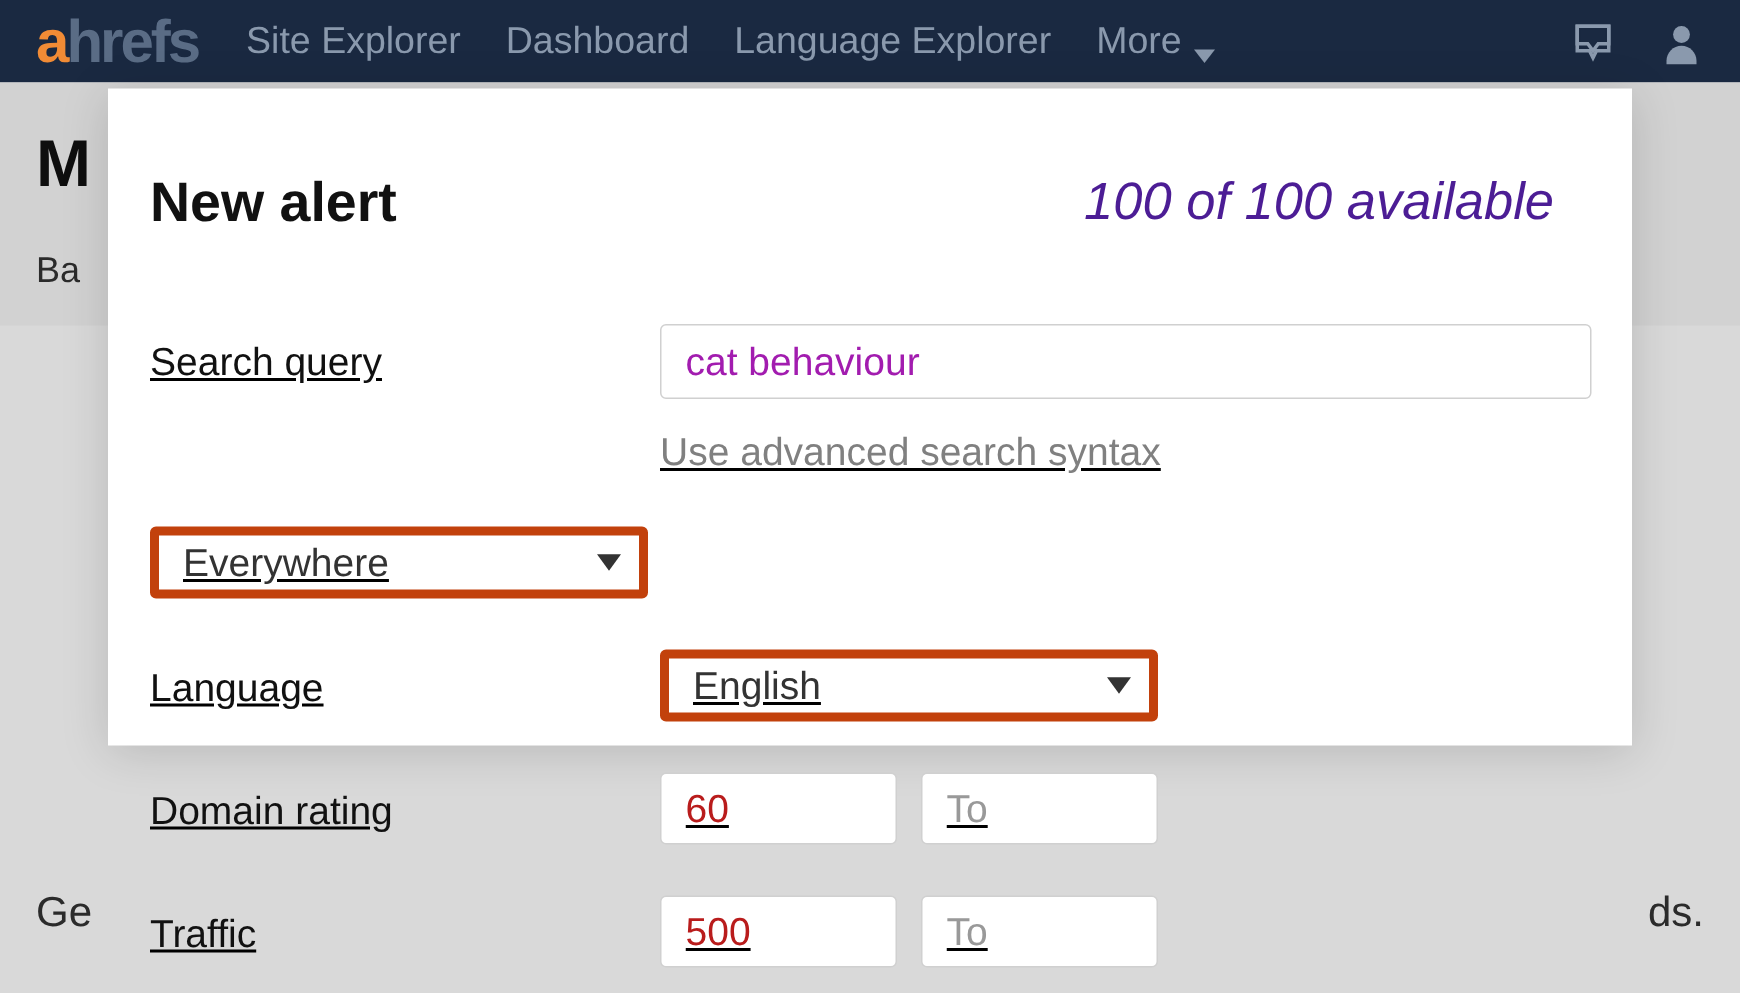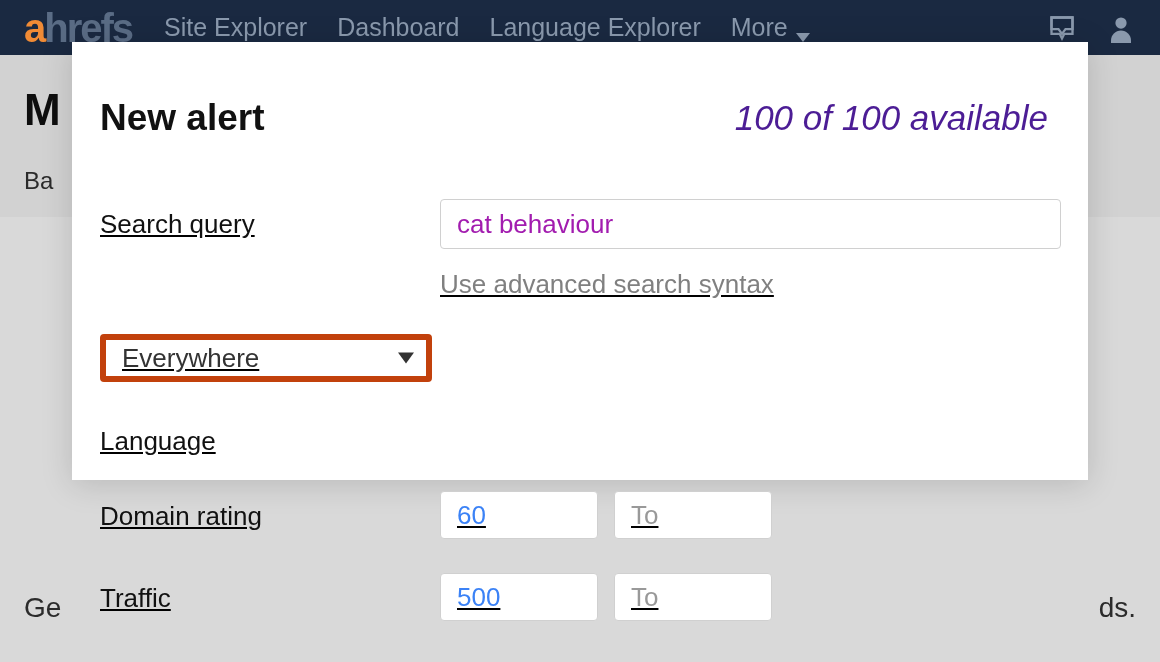--- a/index.html
+++ b/index.html
@@ -101,26 +101,26 @@
     .modal-scrim {
       position: absolute;
       top: 55px;
       left: 0;
       right: 0;
       bottom: 0;
       background: rgba(0,0,0,0.15);
     }
     .modal {
       position: absolute;
-      top: 42px;
+      top: 59px;
       left: 72px;
       width: 1016px;
       height: 438px;
       background: #fff;
-      padding: 55px 40px 40px 28px;
+      padding: 55px 52px 40px 28px;
       box-shadow: 0 4px 30px rgba(0,0,0,0.15);
     }
     .modal-header {
       display: flex;
       justify-content: space-between;
       align-items: center;
       margin-bottom: 60px;
     }
     .modal-title {
       font-size: 37px;
@@ -207,21 +207,21 @@
       display: flex;
       gap: 16px;
     }
     .range-input {
       width: 158px;
       height: 48px;
       border: 1px solid #d0d0d0;
       border-radius: 4px;
       font-size: 26px;
       padding: 0 16px;
-      color: #3b82f6;
+      color: #b91c1c;
       font-family: inherit;
     }
     .range-input::placeholder {
       color: #999;
     }
   </style>
 </head>
 <body>
 
 <div class="topbar">
@@ -287,20 +287,26 @@
     <div class="form-control-area">
       <div class="select-wrap">
         <div class="select-display">Everywhere</div>
         <span class="select-caret"></span>
       </div>
     </div>
   </div>
 
   <div class="form-row">
     <div class="form-label">Language</div>
+    <div class="form-control-area">
+      <div class="select-wrap">
+        <div class="select-display">English</div>
+        <span class="select-caret"></span>
+      </div>
+    </div>
   </div>
 
   <div class="form-row">
     <div class="form-label">Domain rating</div>
     <div class="form-control-area">
       <div class="range-inputs">
         <input type="text" class="range-input" value="60" style="">
         <input type="text" class="range-input" placeholder="To" style="">
       </div>
     </div>

